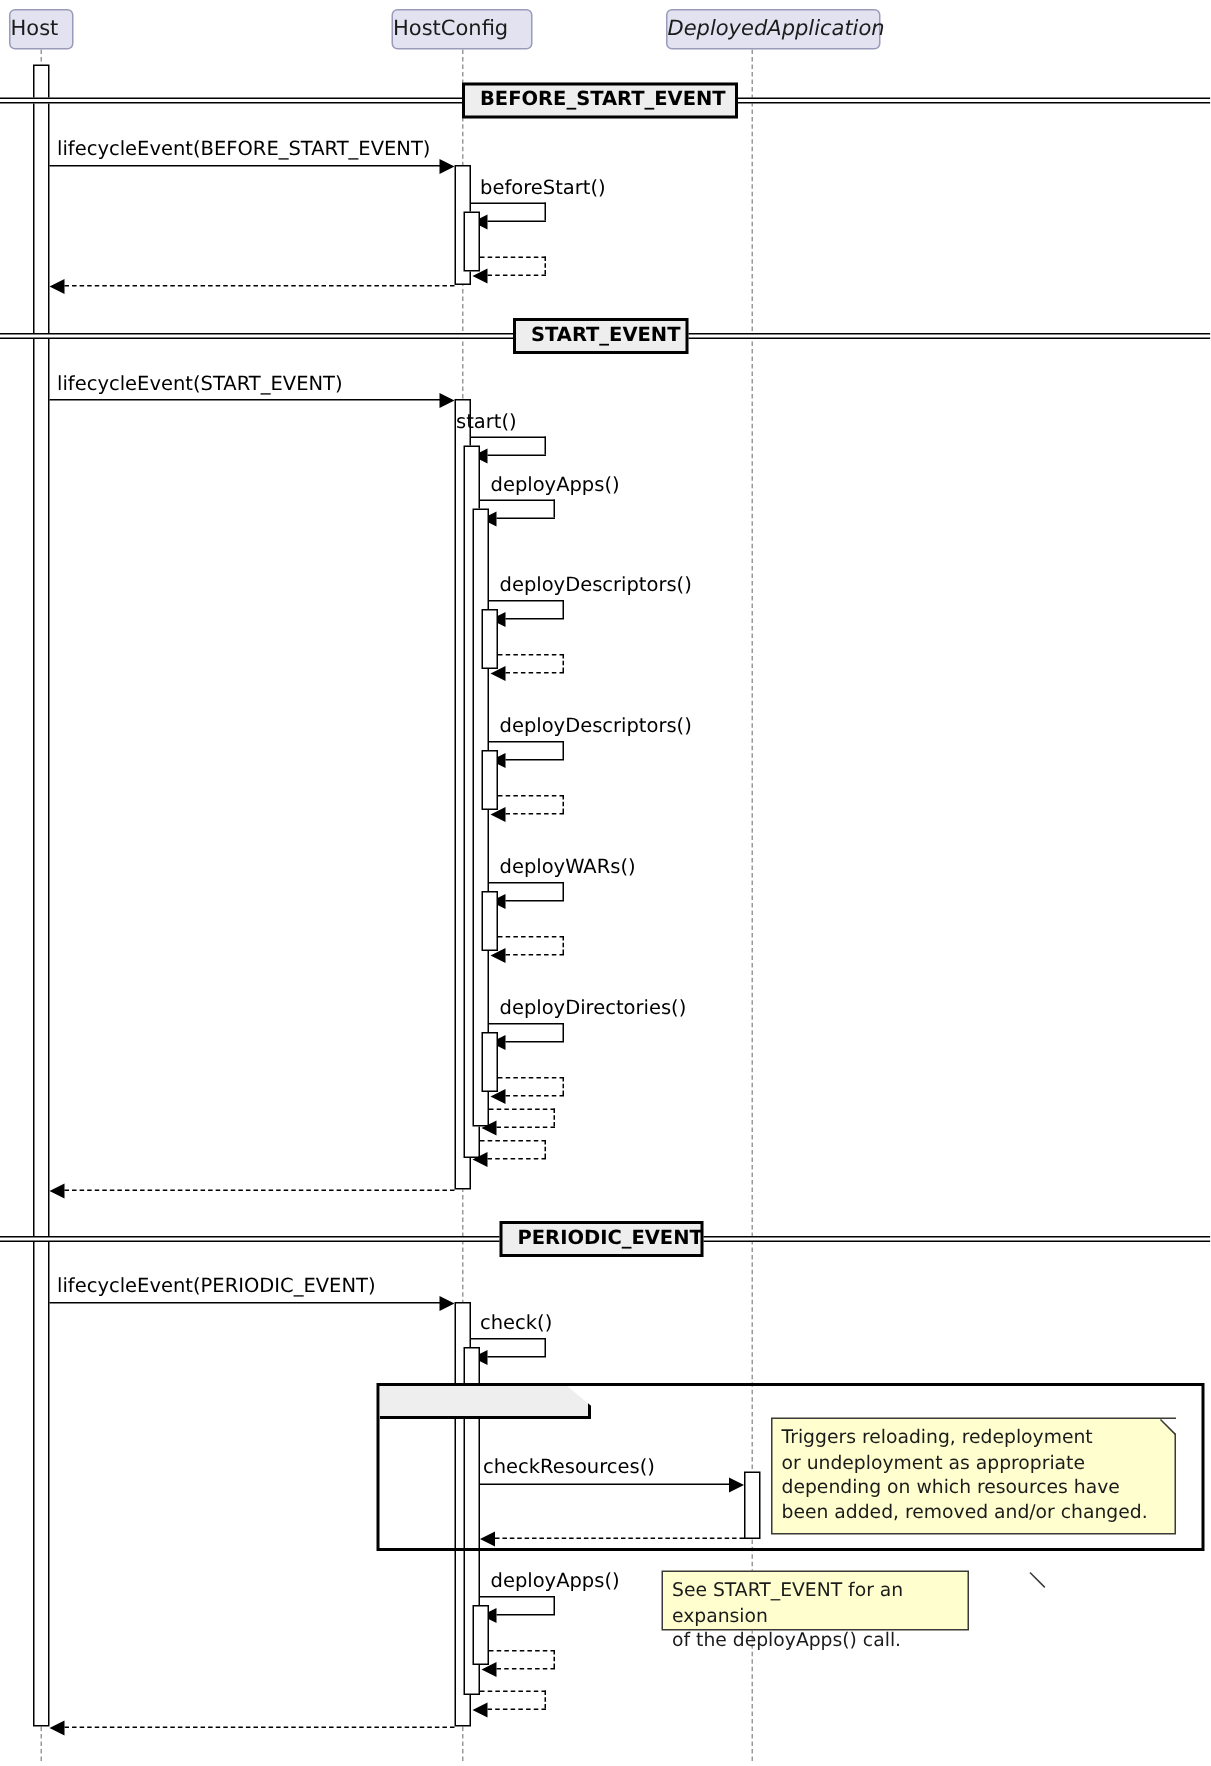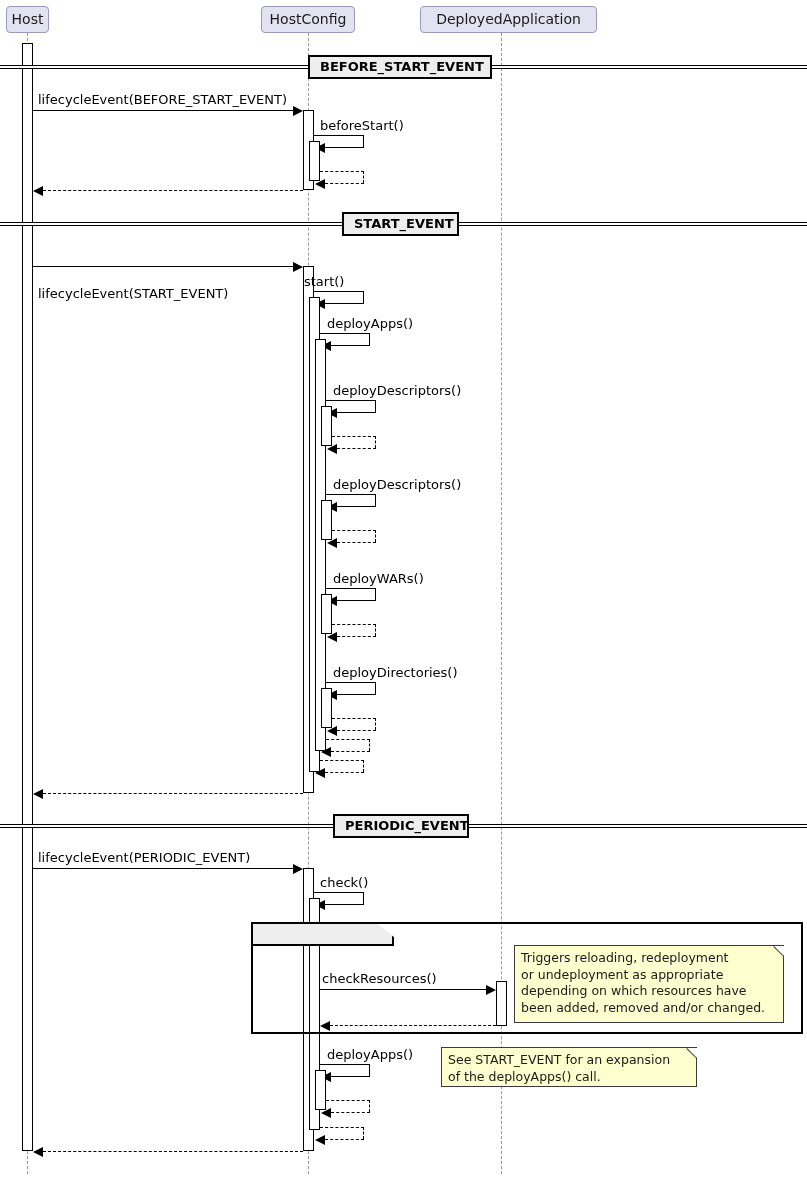--- a/index.html
+++ b/index.html
@@ -20,21 +20,21 @@
   
   .participant {
     position: absolute;
     box-sizing: border-box;
     background: #E2E2F0;
     border: 1px solid #9A9ABA;
     border-radius: 4px;
     color: #1B1B1B;
     font-size: 14px;
     line-height: 25px;
-    text-align: center;
+    text-align: left;
     white-space: nowrap;
     height: 27px;
   }
   
   .lifeline {
     position: absolute;
     width: 0;
     border-left: 1px dashed #9A9A9A;
   }
   
@@ -155,21 +155,21 @@
     transform: rotate(45deg);
   }
 </style>
 </head>
 <body>
 
 <div id="diagram">
 
   <div class="participant" style="left:6px; top:6px; width:43px;">Host</div>
   <div class="participant" style="left:261px; top:6px; width:94px;">HostConfig</div>
-  <div class="participant" style="left:420px; top:6px; width:177px;">DeployedApplication</div>
+  <div class="participant" style="left:444px; top:6px; width:143px;font-style:italic;">DeployedApplication</div>
 
   <div class="lifeline" style="left:27px; top:33px; height:1141px;"></div>
   <div class="lifeline" style="left:308px; top:33px; height:1141px;"></div>
   <div class="lifeline" style="left:501px; top:33px; height:1141px;"></div>
 
   <div class="activation" style="left:22px; top:43px; width:11px; height:1108px;"></div>
 
   <div class="divider-rule" style="left:0px; top:65px; width:807px;"></div>
   <div class="divider-box" style="left:308px; top:55px; width:184px;">BEFORE_START_EVENT</div>
 
@@ -191,21 +191,21 @@
   <div class="vline dashed" style="left:363px; top:171px; height:12px;"></div>
   <div class="msgline dashed" style="left:325px; top:183px; width:39px;"></div>
   <div class="arrowhead left" style="left:315px; top:179px;"></div>
 
   <div class="msgline dashed" style="left:43px; top:190px; width:260px;"></div>
   <div class="arrowhead left" style="left:33px; top:186px;"></div>
 
   <div class="divider-rule" style="left:0px; top:222px; width:807px;"></div>
   <div class="divider-box" style="left:342px; top:212px; width:117px;">START_EVENT</div>
 
-  <div class="msglabel" style="left:38px; top:249px;margin-top:37px;">lifecycleEvent(START_EVENT)</div>
+  <div class="msglabel" style="left:38px; top:249px;">lifecycleEvent(START_EVENT)</div>
   <div class="msgline" style="left:33px; top:266px; width:263px;"></div>
   <div class="arrowhead right" style="left:293px; top:262px;"></div>
 
   <div class="activation" style="left:303px; top:266px; width:11px; height:527px;"></div>
 
   <div class="msglabel" style="left:304px; top:274px;">start()</div>
   <div class="msgline" style="left:314px; top:291px; width:50px;"></div>
   <div class="vline" style="left:363px; top:291px; height:12px;"></div>
   <div class="msgline" style="left:325px; top:303px; width:39px;"></div>
   <div class="arrowhead left" style="left:315px; top:299px;"></div>
@@ -314,21 +314,21 @@
 
   <div class="msglabel" style="left:322px; top:971px;">checkResources()</div>
   <div class="msgline" style="left:320px; top:989px; width:169px;"></div>
   <div class="arrowhead right" style="left:486px; top:985px;"></div>
 
   <div class="activation" style="left:496px; top:981px; width:11px; height:45px;"></div>
 
   <div class="msgline dashed" style="left:330px; top:1025px; width:166px;"></div>
   <div class="arrowhead left" style="left:320px; top:1021px;"></div>
 
-  <div class="note" style="left:441px; top:1047px; width:256px; height:40px;">See START_EVENT for an expansion
+  <div class="note" style="left:441px; top:1047px; width:205px; height:40px;">See START_EVENT for an expansion
 of the deployApps() call.</div>
   <div class="note-fold" style="left:687px; top:1048px;"></div>
   <div class="note-fold-line" style="left:687px; top:1048px;"></div>
 
   <div class="msglabel" style="left:327px; top:1047px;">deployApps()</div>
   <div class="msgline" style="left:320px; top:1064px; width:50px;"></div>
   <div class="vline" style="left:369px; top:1064px; height:12px;"></div>
   <div class="msgline" style="left:331px; top:1076px; width:39px;"></div>
   <div class="arrowhead left" style="left:321px; top:1072px;"></div>
 

